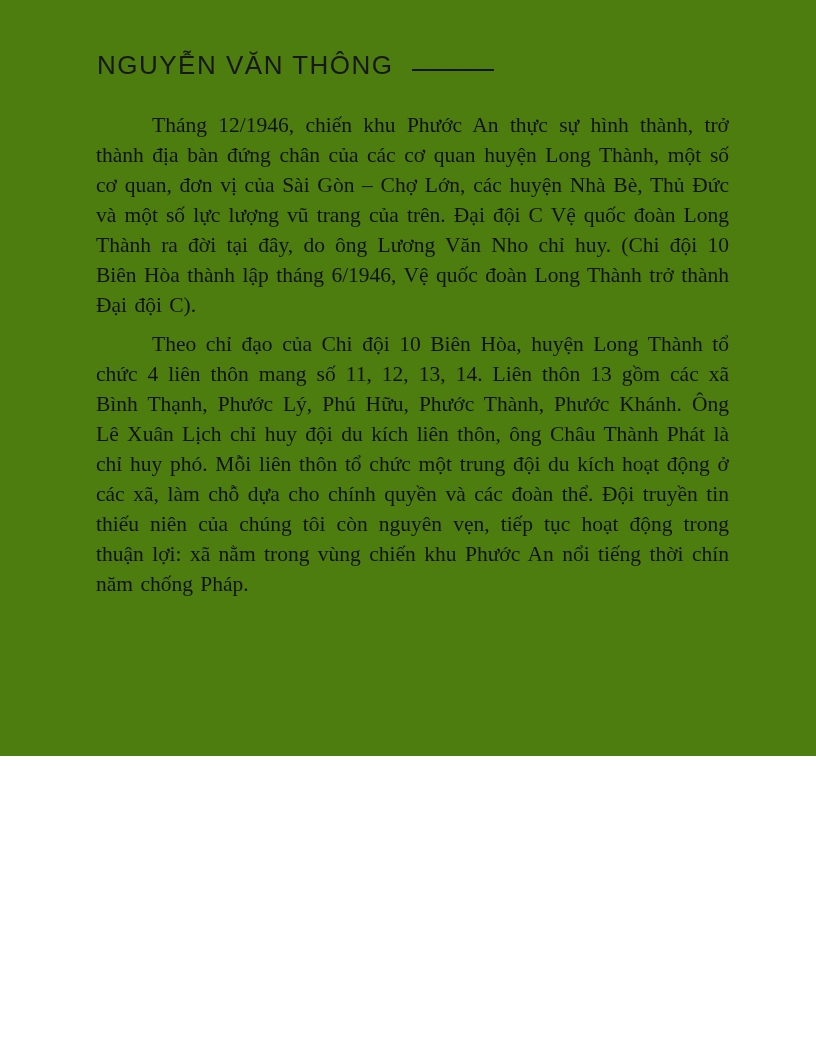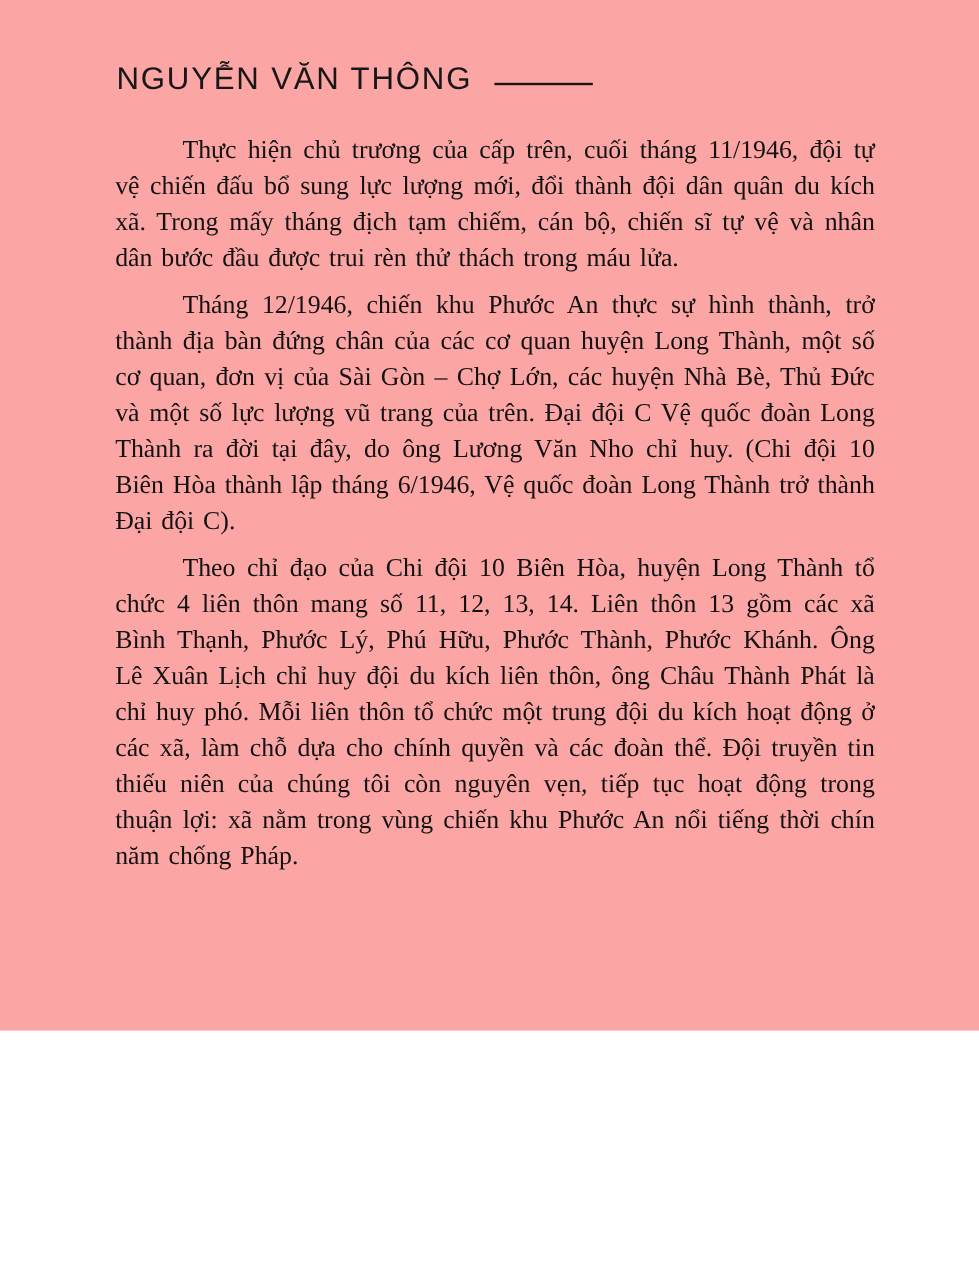--- a/index.html
+++ b/index.html
@@ -4,22 +4,22 @@
 <title>Book page</title>
 <style>
   html, body {
     margin: 0;
     padding: 0;
     background: #ffffff;
   }
   .page {
     position: relative;
     width: 816px;
-    height: 859px;
-    background: #fca5a5;
+    height: 756px;
+    background: #4d7c0f;
     color: #141414;
     font-family: "Liberation Serif", serif;
     overflow: hidden;
     box-sizing: border-box;
   }
   .page-header {
     position: absolute;
     left: 97px;
     top: 50px;
     display: flex;
@@ -68,21 +68,20 @@
 <body>
 
 <div class="page">
 
   <header class="page-header">
     <span class="author">NGUYỄN VĂN THÔNG</span>
     <span class="header-rule"></span>
   </header>
 
   <main class="page-body">
-    <p class="para">Thực hiện chủ trương của cấp trên, cuối tháng 11/1946, đội tự vệ chiến đấu bổ sung lực lượng mới, đổi thành đội dân quân du kích xã. Trong mấy tháng địch tạm chiếm, cán bộ, chiến sĩ tự vệ và nhân dân bước đầu được trui rèn thử thách trong máu lửa.</p>
     <p class="para">Tháng 12/1946, chiến khu Phước An thực sự hình thành, trở thành địa bàn đứng chân của các cơ quan huyện Long Thành, một số cơ quan, đơn vị của Sài Gòn – Chợ Lớn, các huyện Nhà Bè, Thủ Đức và một số lực lượng vũ trang của trên. Đại đội C Vệ quốc đoàn Long Thành ra đời tại đây, do ông Lương Văn Nho chỉ huy. (Chi đội 10 Biên Hòa thành lập tháng 6/1946, Vệ quốc đoàn Long Thành trở thành Đại đội C).</p>
     <p class="para">Theo chỉ đạo của Chi đội 10 Biên Hòa, huyện Long Thành tổ chức 4 liên thôn mang số 11, 12, 13, 14. Liên thôn 13 gồm các xã Bình Thạnh, Phước Lý, Phú Hữu, Phước Thành, Phước Khánh. Ông Lê Xuân Lịch chỉ huy đội du kích liên thôn, ông Châu Thành Phát là chỉ huy phó. Mỗi liên thôn tổ chức một trung đội du kích hoạt động ở các xã, làm chỗ dựa cho chính quyền và các đoàn thể. Đội truyền tin thiếu niên của chúng tôi còn nguyên vẹn, tiếp tục hoạt động trong thuận lợi: xã nằm trong vùng chiến khu Phước An nổi tiếng thời chín năm chống Pháp.</p>
   </main>
 
   <footer>
     <span class="page-number">62</span>
   </footer>
 
 </div>
 

